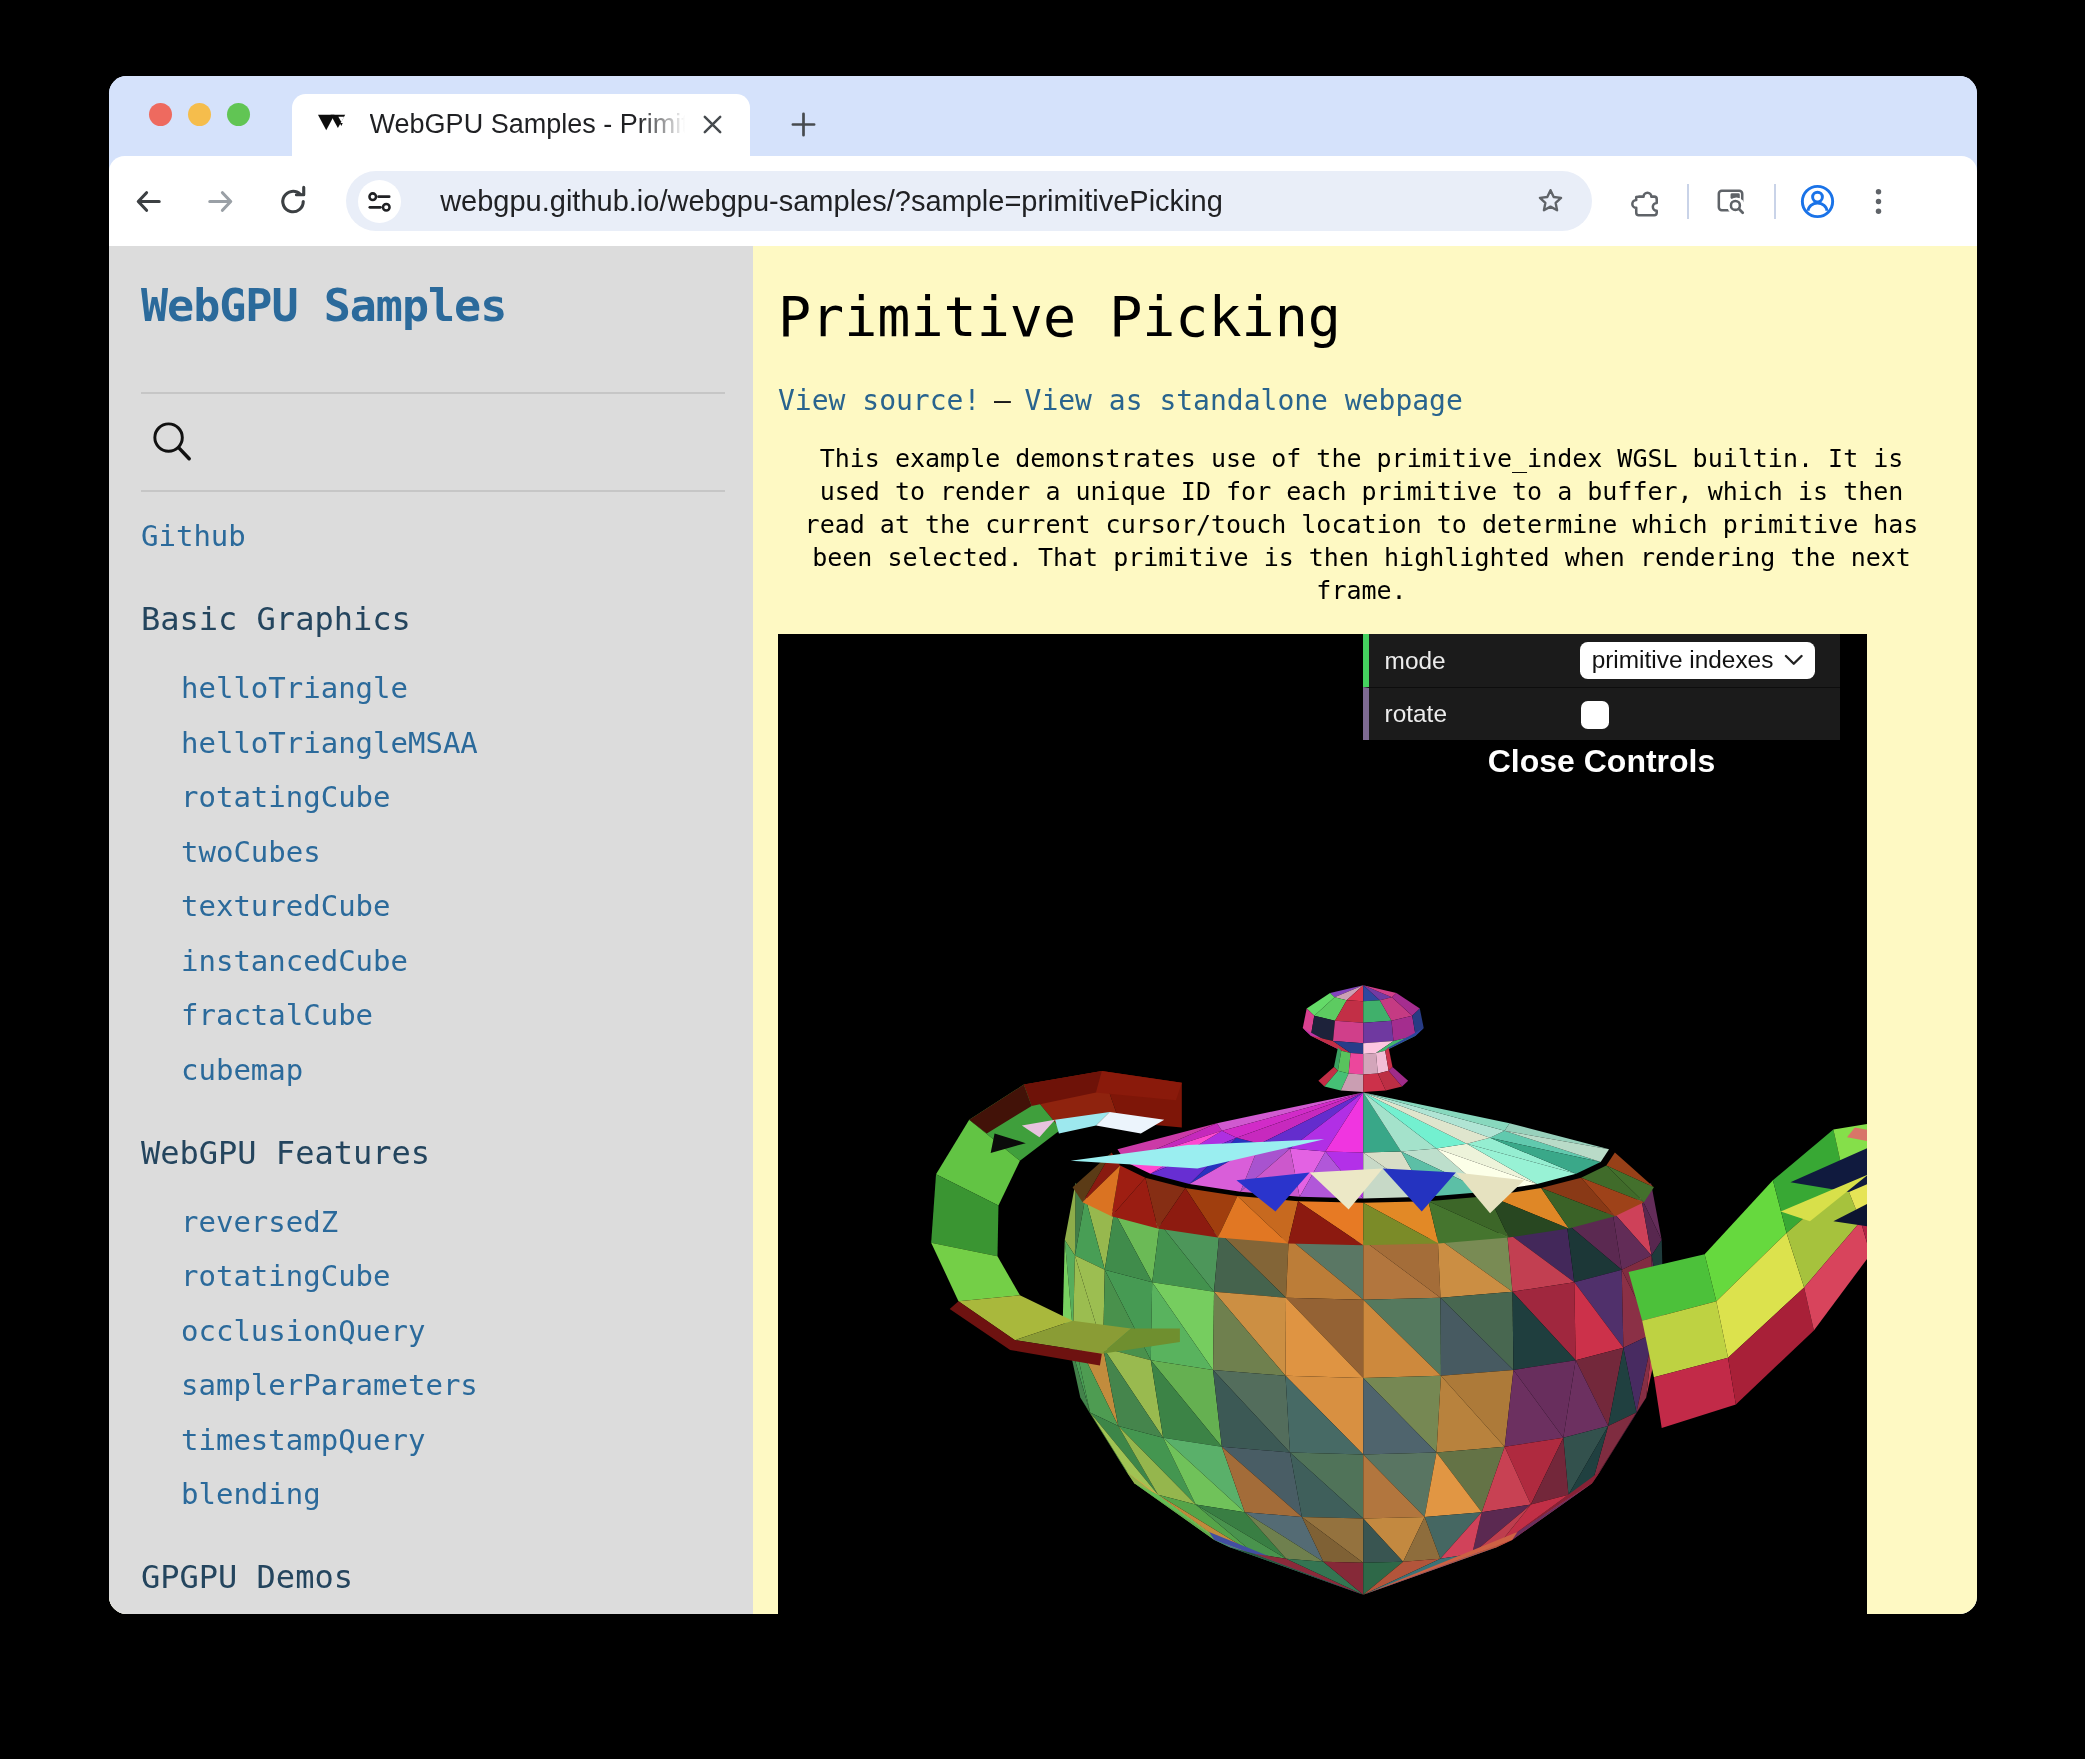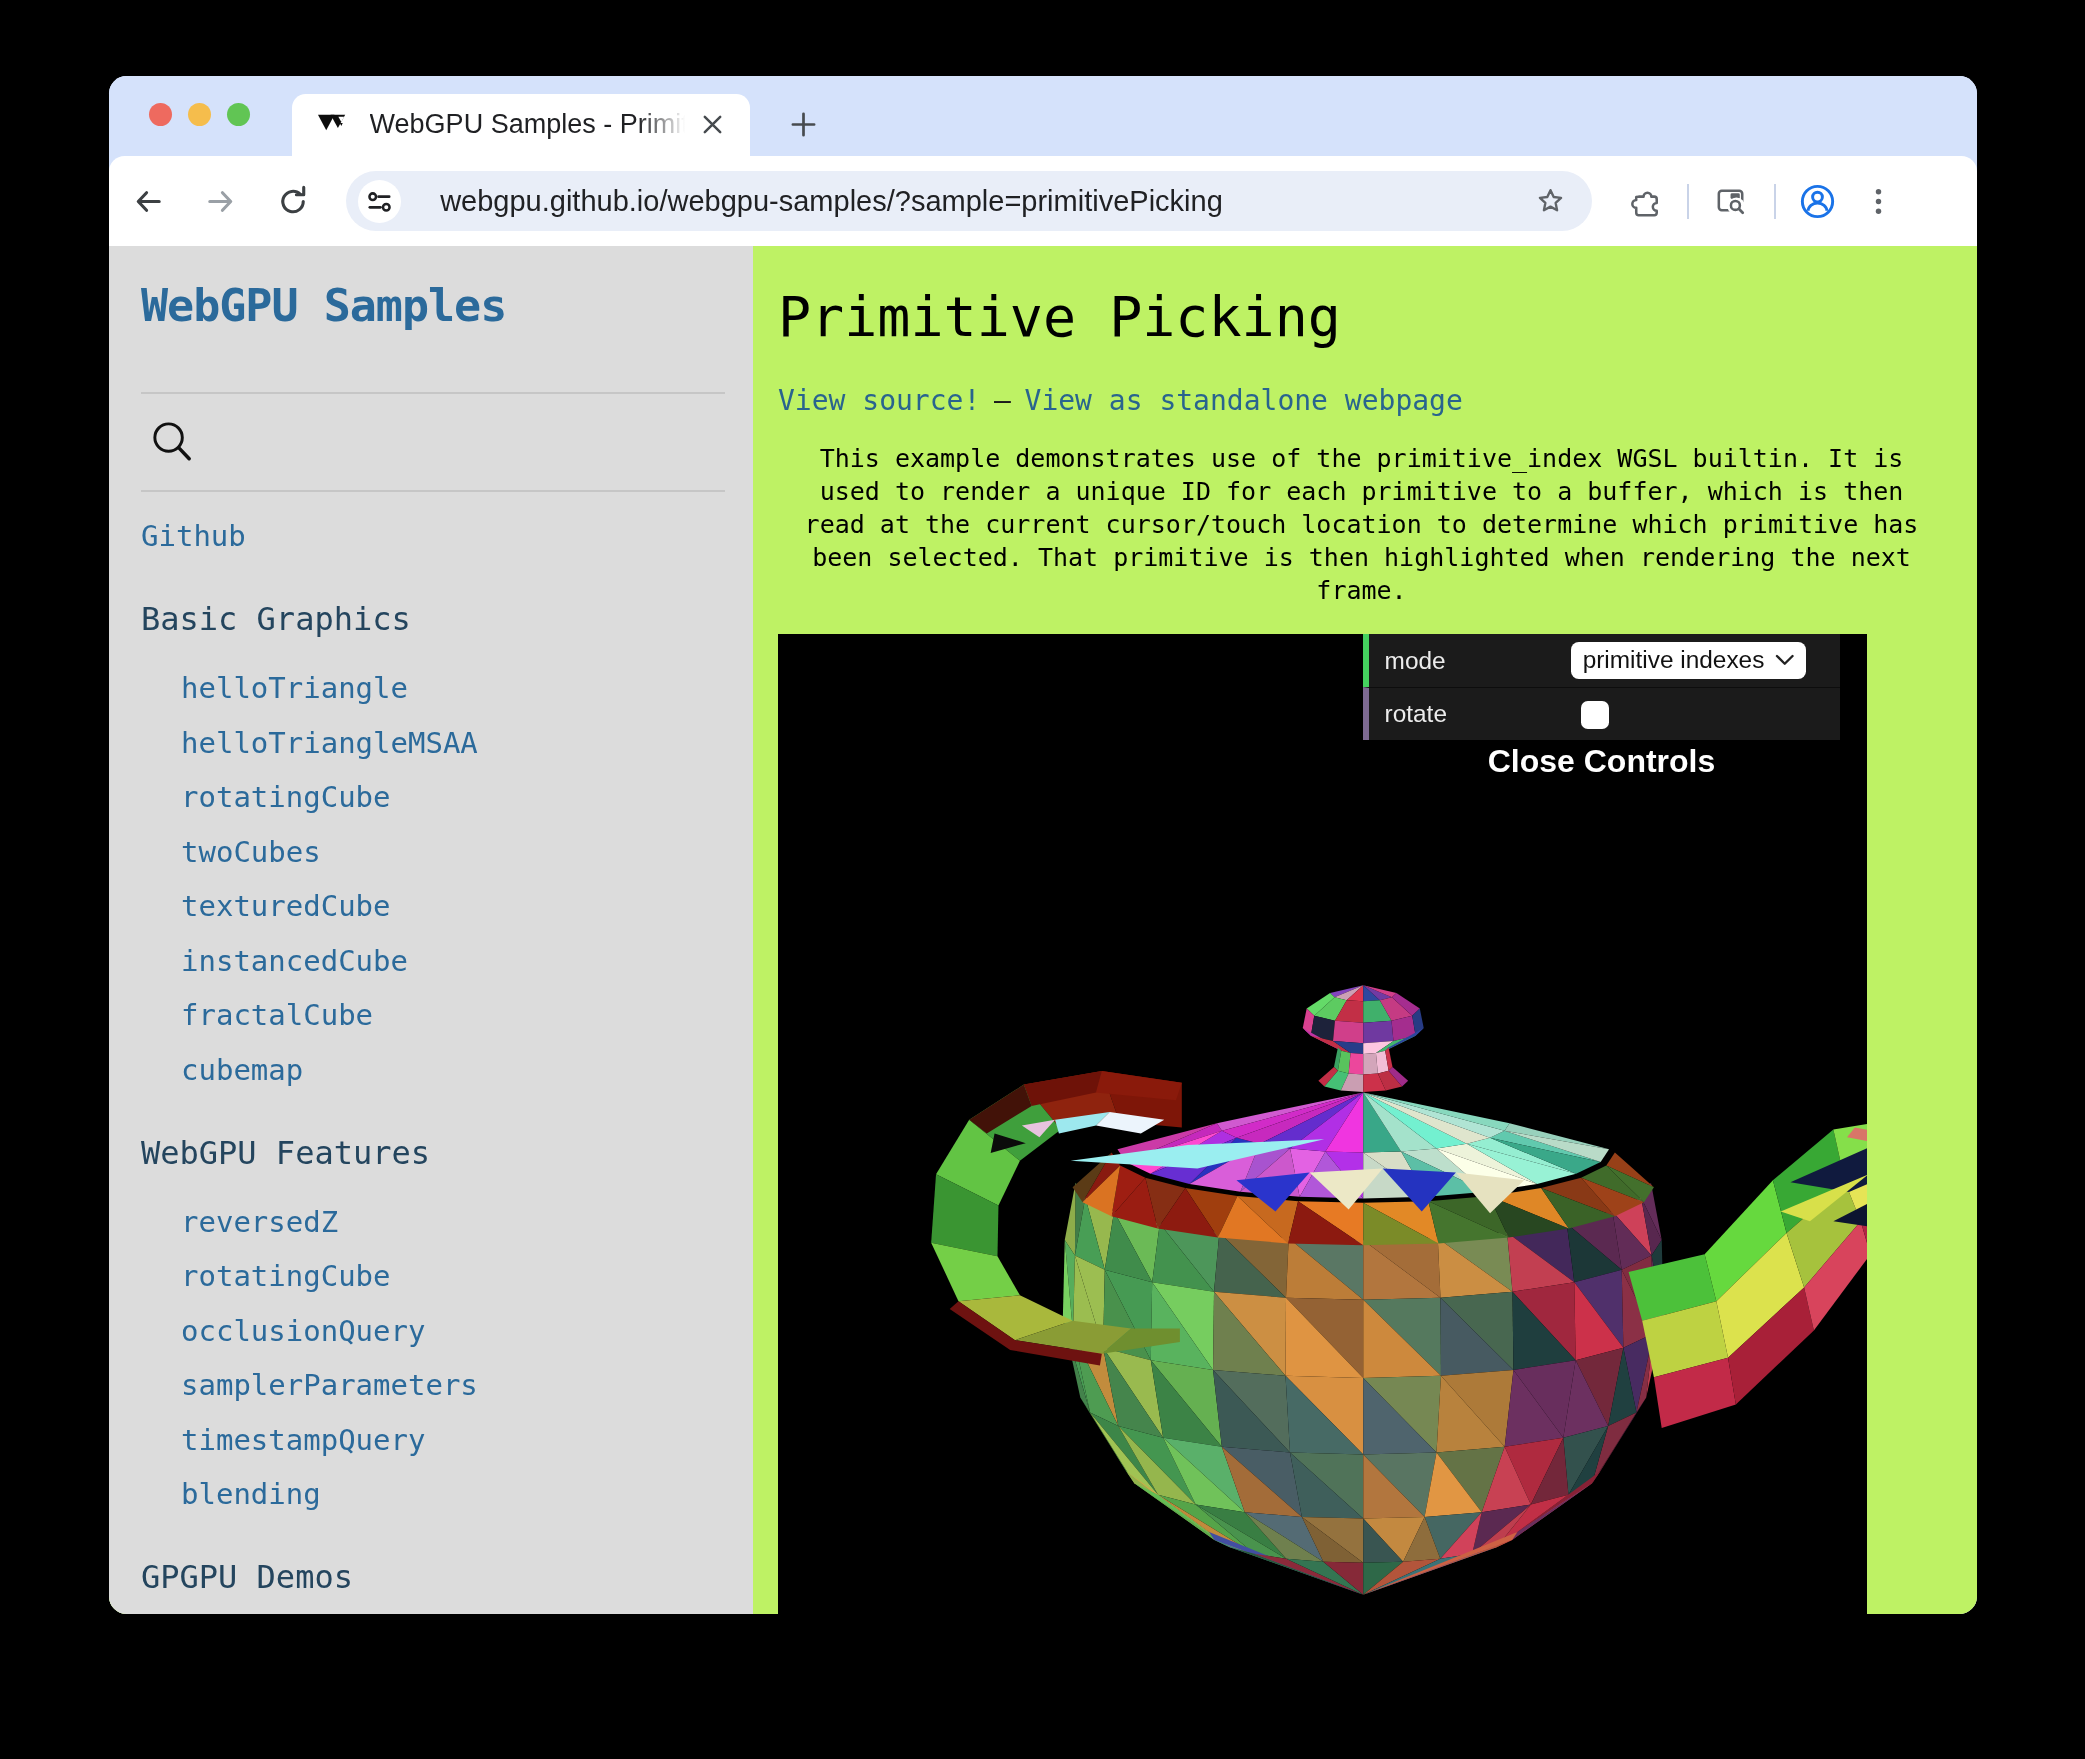--- a/index.html
+++ b/index.html
@@ -30,21 +30,21 @@
   .omnibox { margin-left:25px; width:1246px; height:60px; background:#e9eef8; border-radius:30px;
              display:flex; align-items:center; padding:0 19.5px 0 11.7px; }
   .site-chip { width:43px; height:43px; background:#fff; border-radius:50%; display:flex; align-items:center; justify-content:center; margin-right:17.6px; flex:0 0 auto;}
   .url { font-size:29px; color:#202124; white-space:nowrap; overflow:hidden; flex:1;margin-left:22px; }
   .star-btn { width:43px; height:43px; display:flex; align-items:center; justify-content:center; flex:0 0 auto; }
   .tb-right { display:flex; align-items:center; margin-left:27px; gap:7.8px; }
   .tb-icon { width:53px; height:53px; display:flex; align-items:center; justify-content:center; border-radius:50%; }
   .tb-sep { width:2px; height:35px; background:#c9d3e8; margin:0 7.8px; }
 
   
-  .content { display:flex; height:1368px; background:#bef264; }
+  .content { display:flex; height:1368px; background:#fef9c3; }
   .sidebar { width:644px; background:#dcdcdc; padding:33px 28px 0 32px;
              font-family:"DejaVu Sans Mono","Liberation Mono",monospace; overflow:hidden; }
   .sb-title { font-size:45px; font-weight:bold; color:#2b6a9b; letter-spacing:-1px; }
   .sidebar hr { border:none; border-top:2px solid #c6c6c6; margin:60px 0 0 0; }
   .sb-search { margin:19.5px 0 0 5.9px; height:57px; display:flex; align-items:center; }
   .sidebar hr.hr2 { margin-top:19.5px; }
   .sb-github { display:block; margin-top:27px; font-size:29px; color:#2b6a9b; text-decoration:none; }
   .sb-h3 { margin-top:47px; font-size:32px; font-weight:normal; color:#24455e; }
   .sb-list { list-style:none; margin-top:33px; }
   .sb-list li { margin-bottom:20.5px; }
@@ -61,21 +61,21 @@
   
   .canvas-wrap { margin-top:27px; width:1089px; flex:1; min-height:0; position:relative;
                  overflow:hidden; background:#000; }
   .teapot-svg { position:absolute; left:0; top:0; }
 
   
   .gui { position:absolute; top:0; right:27px; width:477px; font-family:"Liberation Sans",sans-serif; }
   .gui-row { height:53px; background:#1b1b1b; border-left:6.8px solid #888; display:flex; align-items:center; position:relative; }
   .gui-row + .gui-row { border-top:1px solid #0d0d0d; }
   .gui-label { color:#ececec; font-size:24.4px; padding-left:15.6px; }
-  .gui-select { position:absolute; left:202px; top:7.8px; width:235px; height:37px; background:#fff;
+  .gui-select { position:absolute; left:211px; top:7.8px; width:235px; height:37px; background:#fff;
                 border-radius:7.8px; display:flex; align-items:center; padding:0 11.7px; }
   .gui-select-text { font-size:24.4px; color:#111; flex:1; white-space:nowrap; }
   .gui-checkbox { position:absolute; left:212px; top:12.7px; width:28px; height:28px; background:#fff; border-radius:6.8px; }
   .gui-close { height:43px; background:#000; color:#fff; font-size:32px; font-weight:600;
                display:flex; align-items:center; justify-content:center; }
 </style>
 </head>
 <body>
 
 <div class="window">

